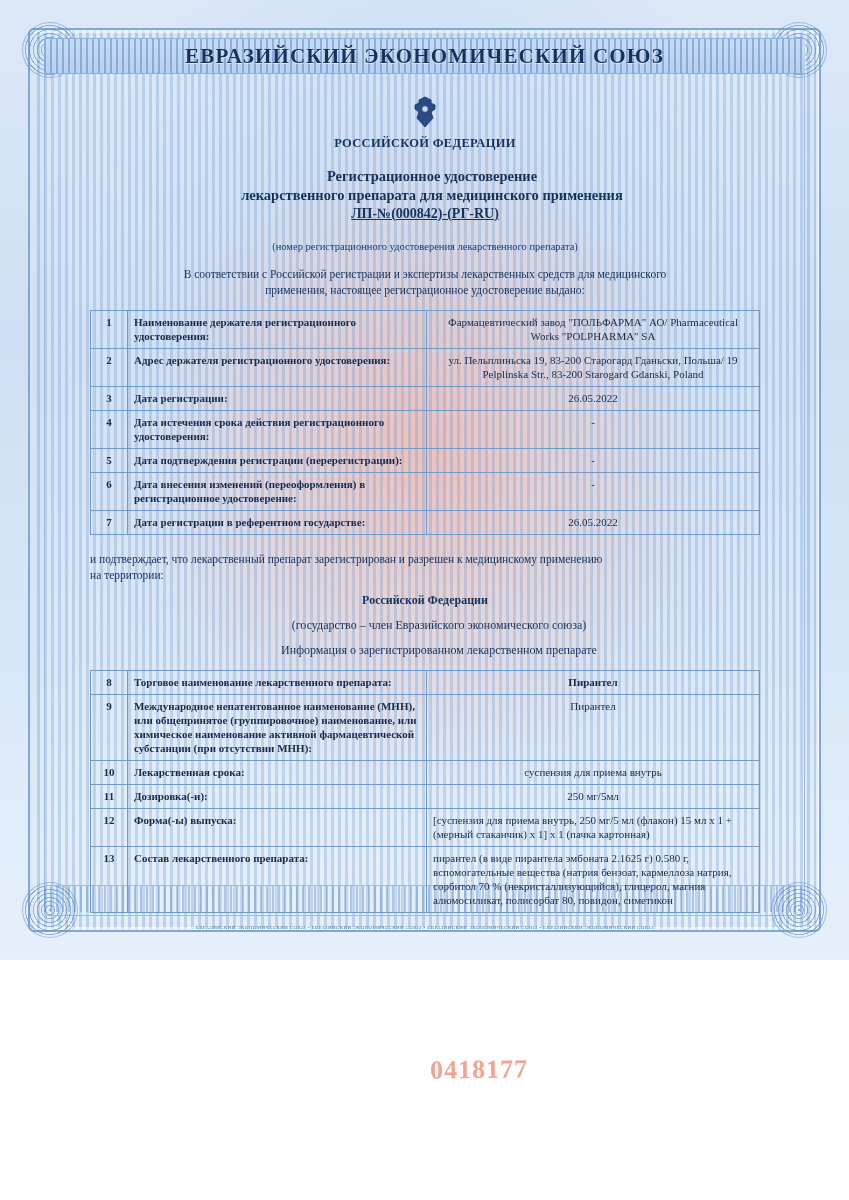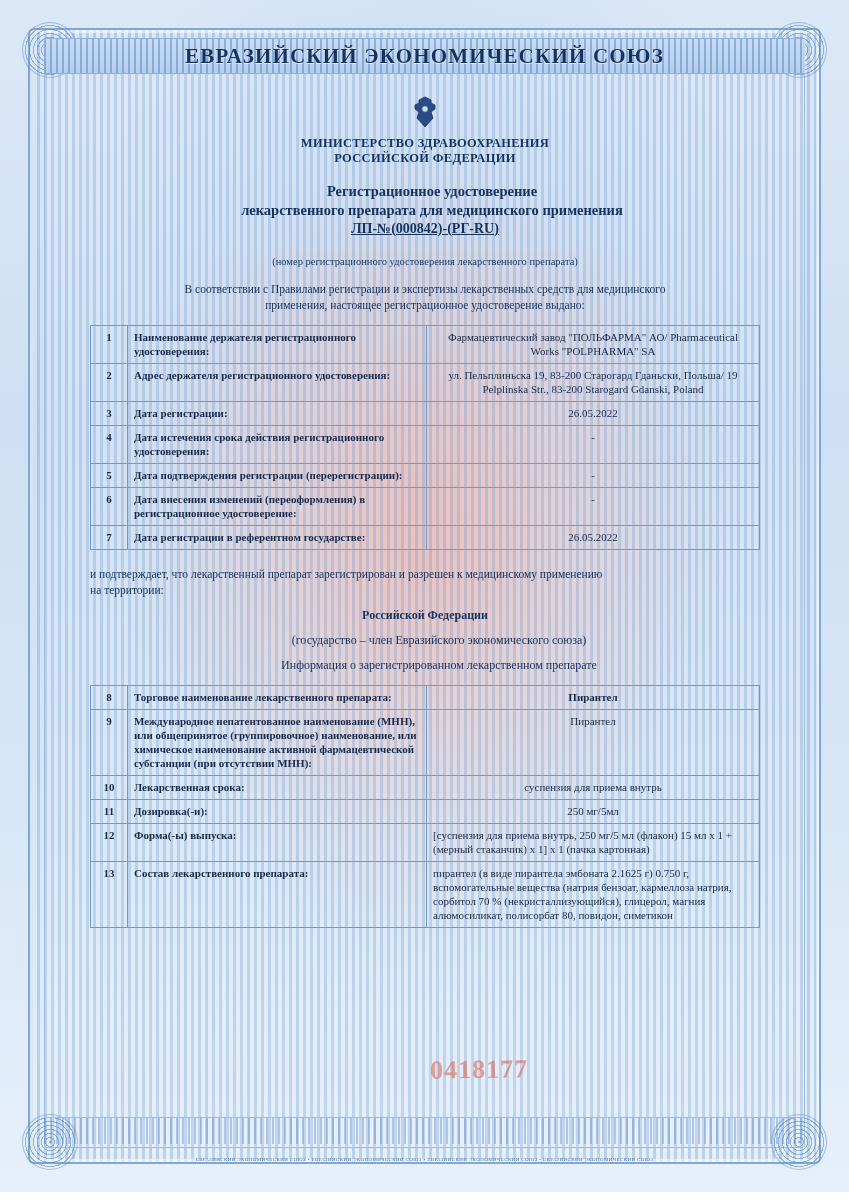--- a/index.html
+++ b/index.html
@@ -5,21 +5,21 @@
   html,body{margin:0;padding:0;}
   body{
     width:849px;height:1200px;
     background:#ffffff;
     font-family:"Liberation Serif", serif;
     color:#1a2a4a;
     overflow:hidden;
   }
   .page{
     position:relative;
-    width:849px;height:1192px;
+    width:849px;height:960px;
     background:
       radial-gradient(ellipse at 50% 46%, rgba(255,170,150,0.55) 0%, rgba(255,190,170,0.30) 22%, rgba(255,255,255,0) 45%),
       radial-gradient(ellipse at 50% 30%, rgba(170,200,240,0.35) 0%, rgba(255,255,255,0) 55%),
       linear-gradient(180deg,#dbe8f7 0%, #cfe0f4 35%, #d6e6f7 65%, #e6f0fb 100%);
     box-sizing:border-box;
   }
   
   .frame-outer{
     position:absolute;left:28px;top:28px;right:28px;bottom:28px;
     border:2px solid #7fa8d4;
@@ -157,33 +157,32 @@
   <div class="microtext">ЕВРАЗИЙСКИЙ ЭКОНОМИЧЕСКИЙ СОЮЗ • ЕВРАЗИЙСКИЙ ЭКОНОМИЧЕСКИЙ СОЮЗ • ЕВРАЗИЙСКИЙ ЭКОНОМИЧЕСКИЙ СОЮЗ • ЕВРАЗИЙСКИЙ ЭКОНОМИЧЕСКИЙ СОЮЗ</div>
 
   <div class="content">
 
     <svg class="emblem" viewBox="0 0 28 34">
       <path d="M14 1 L20 4 L20 7 L24 9 L24 13 L20 16 L22 22 L14 31 L6 22 L8 16 L4 13 L4 9 L8 7 L8 4 Z" fill="#2a4c86" stroke="#16325d" stroke-width="0.8"></path>
       <circle cx="14" cy="13" r="3.2" fill="#c9dcf1" stroke="#16325d" stroke-width="0.6"></circle>
     </svg>
 
     <div class="ministry">
-      <div>МИНИСТЕРСТВО ЗДРАВООХРАНЕНИЯ</div>
       <div>РОССИЙСКОЙ ФЕДЕРАЦИИ</div>
     </div>
 
     <div class="doc-title">
       <div>Регистрационное удостоверение</div>
       <div>лекарственного препарата для медицинского применения</div>
     </div>
     <div class="doc-number">ЛП-№(000842)-(РГ-RU)</div>
     <div class="num-note">(номер регистрационного удостоверения лекарственного препарата)</div>
 
     <div class="intro">
-      <div>В соответствии с Правилами регистрации и экспертизы лекарственных средств для медицинского</div>
+      <div>В соответствии с Российской регистрации и экспертизы лекарственных средств для медицинского</div>
       <div>применения, настоящее регистрационное удостоверение выдано:</div>
     </div>
 
     <table class="reg">
       <tbody>
           <tr>
             <td class="num">1</td>
             <td class="lbl">Наименование держателя регистрационного удостоверения:</td>
             <td class="val">Фармацевтический завод "ПОЛЬФАРМА" АО/ Pharmaceutical Works "POLPHARMA" SA</td>
           </tr>
@@ -252,21 +251,21 @@
             <td class="val">250 мг/5мл</td>
           </tr>
           <tr>
             <td class="num">12</td>
             <td class="lbl">Форма(-ы) выпуска:</td>
             <td class="val left">[суспензия для приема внутрь, 250 мг/5 мл (флакон) 15 мл х 1 + (мерный стаканчик) х 1] х 1 (пачка картонная)</td>
           </tr>
           <tr>
             <td class="num">13</td>
             <td class="lbl">Состав лекарственного препарата:</td>
-            <td class="val left">пирантел (в виде пирантела эмбоната 2.1625 г) 0.750 г, вспомогательные вещества (натрия бензоат, кармеллоза натрия, сорбитол 70 % (некристаллизующийся), глицерол, магния алюмосиликат, полисорбат 80, повидон, симетикон</td>
+            <td class="val left">пирантел (в виде пирантела эмбоната 2.1625 г) 0.580 г, вспомогательные вещества (натрия бензоат, кармеллоза натрия, сорбитол 70 % (некристаллизующийся), глицерол, магния алюмосиликат, полисорбат 80, повидон, симетикон</td>
           </tr>
         </tbody>
     </table>
 
   </div>
 
   <div class="watermark">0418177</div>
 
 </div>
 

